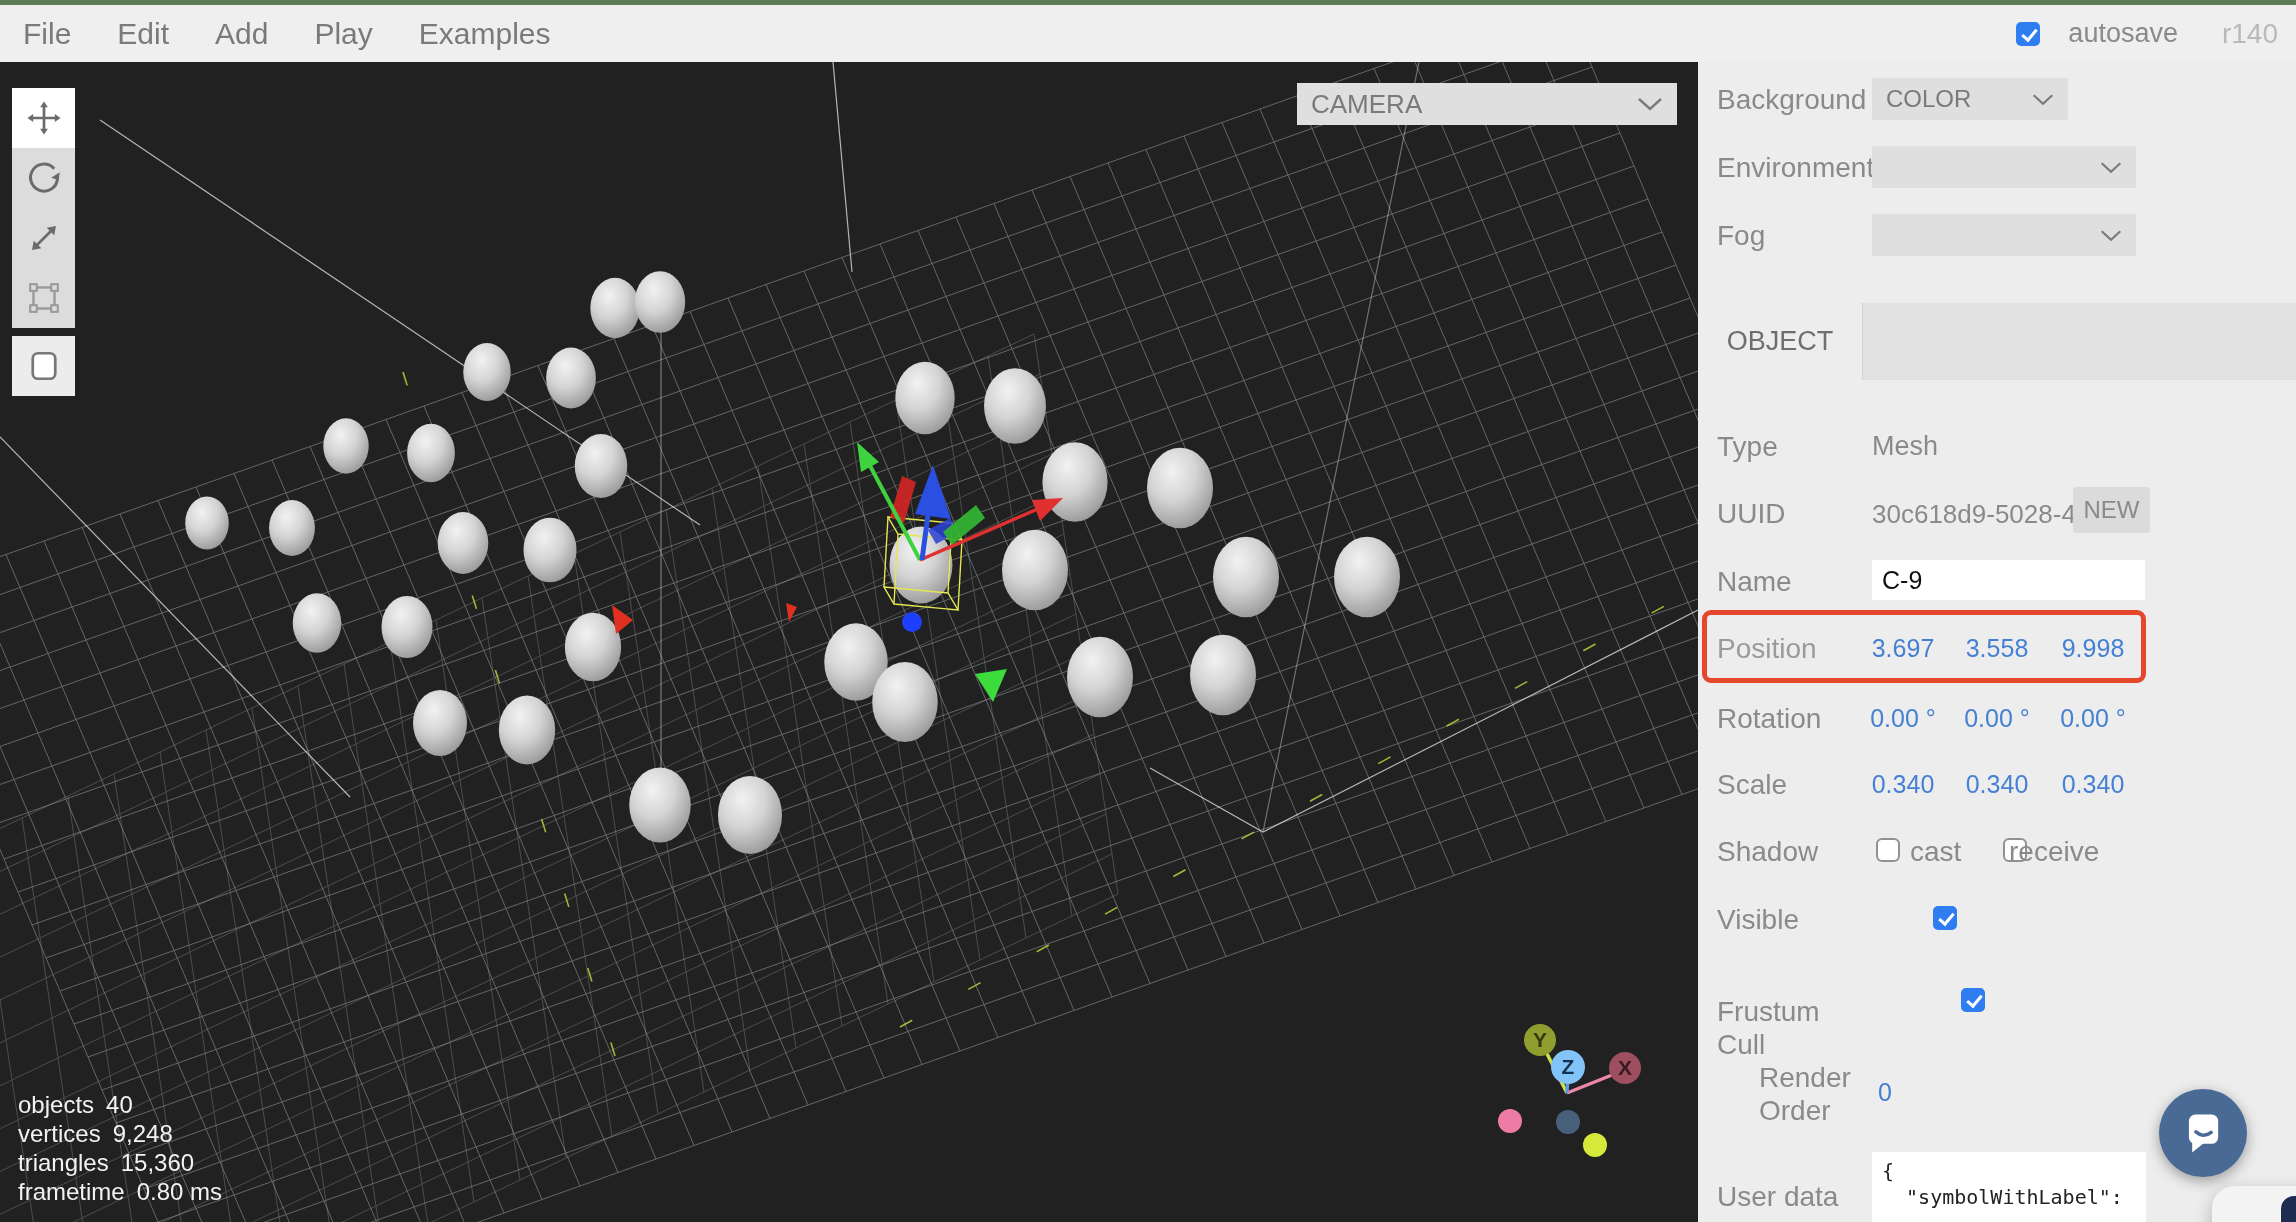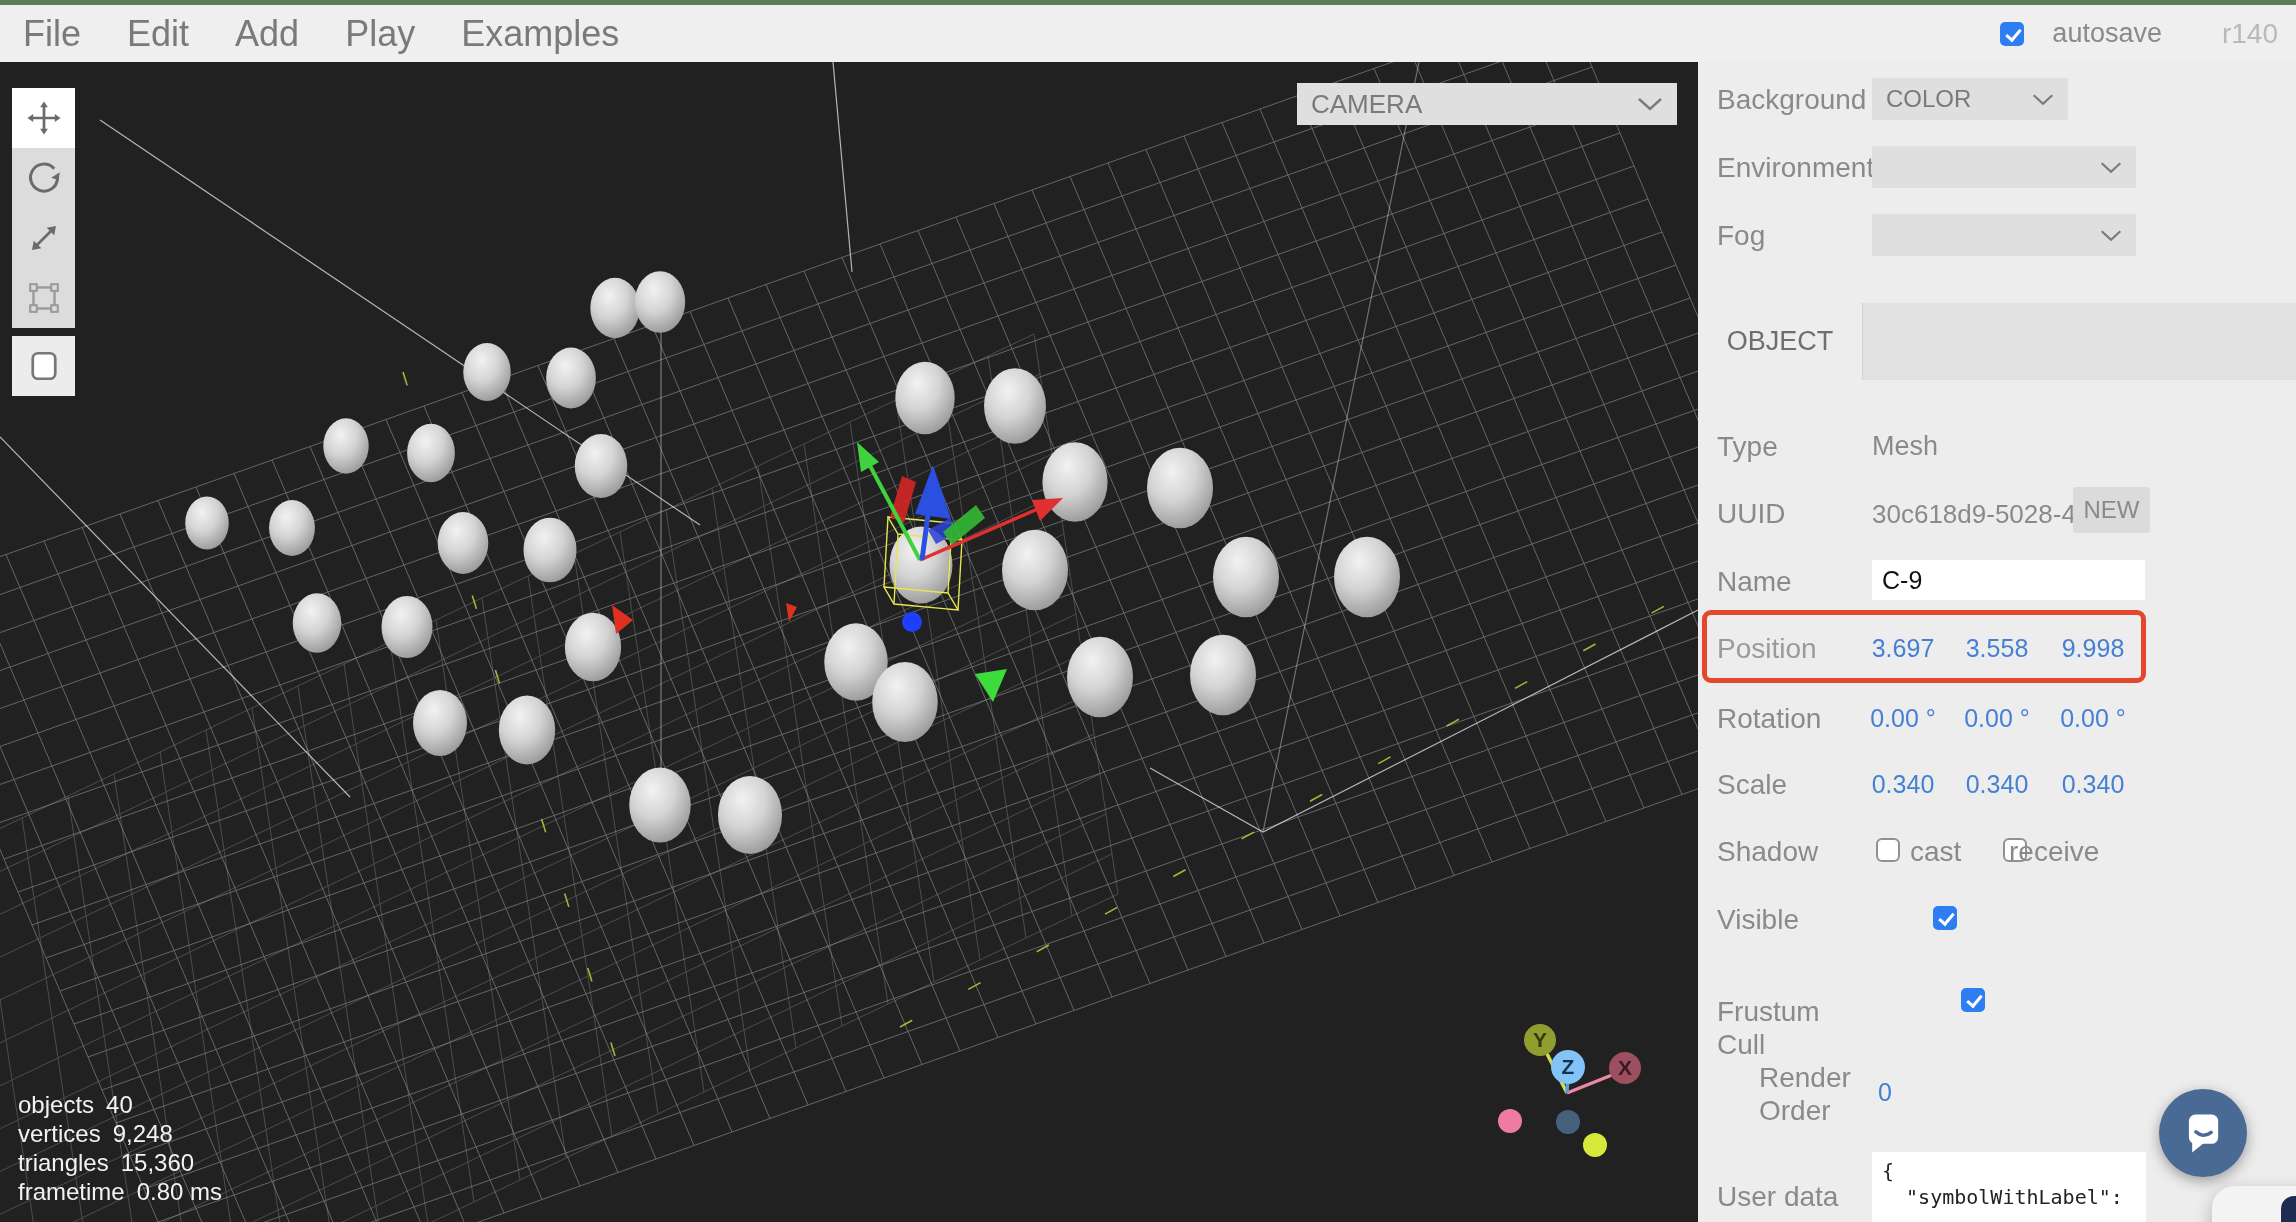--- a/index.html
+++ b/index.html
@@ -7,24 +7,24 @@
     width:2296px;height:1222px;position:relative;overflow:hidden;
     background:#ececec;font-family:"Liberation Sans",sans-serif;
     -webkit-font-smoothing:antialiased;
   }
   .abs{position:absolute;}
 
   
   #topstrip{left:0;top:0;width:2296px;height:5px;background:#5e7d58;}
   #topbar{left:0;top:5px;width:2296px;height:57px;background:#efefef;
     display:flex;align-items:center;}
-  .menu-item{font-size:36px;color:#7a7a7a;padding:0 23px;cursor:default;}
+  .menu-item{font-size:30px;color:#7a7a7a;padding:0 23px;cursor:default;}
   #topbar-right{margin-left:auto;display:flex;align-items:center;gap:28px;padding-right:18px;}
   #autosave-label{font-size:27px;color:#8a8a8a;}
-  #version-label{font-size:28px;color:#b9b9b9;margin-left:32px;}
+  #version-label{font-size:28px;color:#b9b9b9;margin-left:16px;}
 
   
   .cb{width:24px;height:24px;border:2px solid #919191;border-radius:5px;background:#fff;
       box-sizing:border-box;display:inline-block;position:relative;}
   .cb.checked{background:#2e7ef2;border-color:#2e7ef2;}
   .cb.checked::after{content:"";position:absolute;left:7px;top:2px;width:6px;height:12px;
       border:solid #fff;border-width:0 3px 3px 0;transform:rotate(40deg);}
 
   
   #viewport{left:0;top:62px;width:1698px;height:1160px;background:#212121;}

